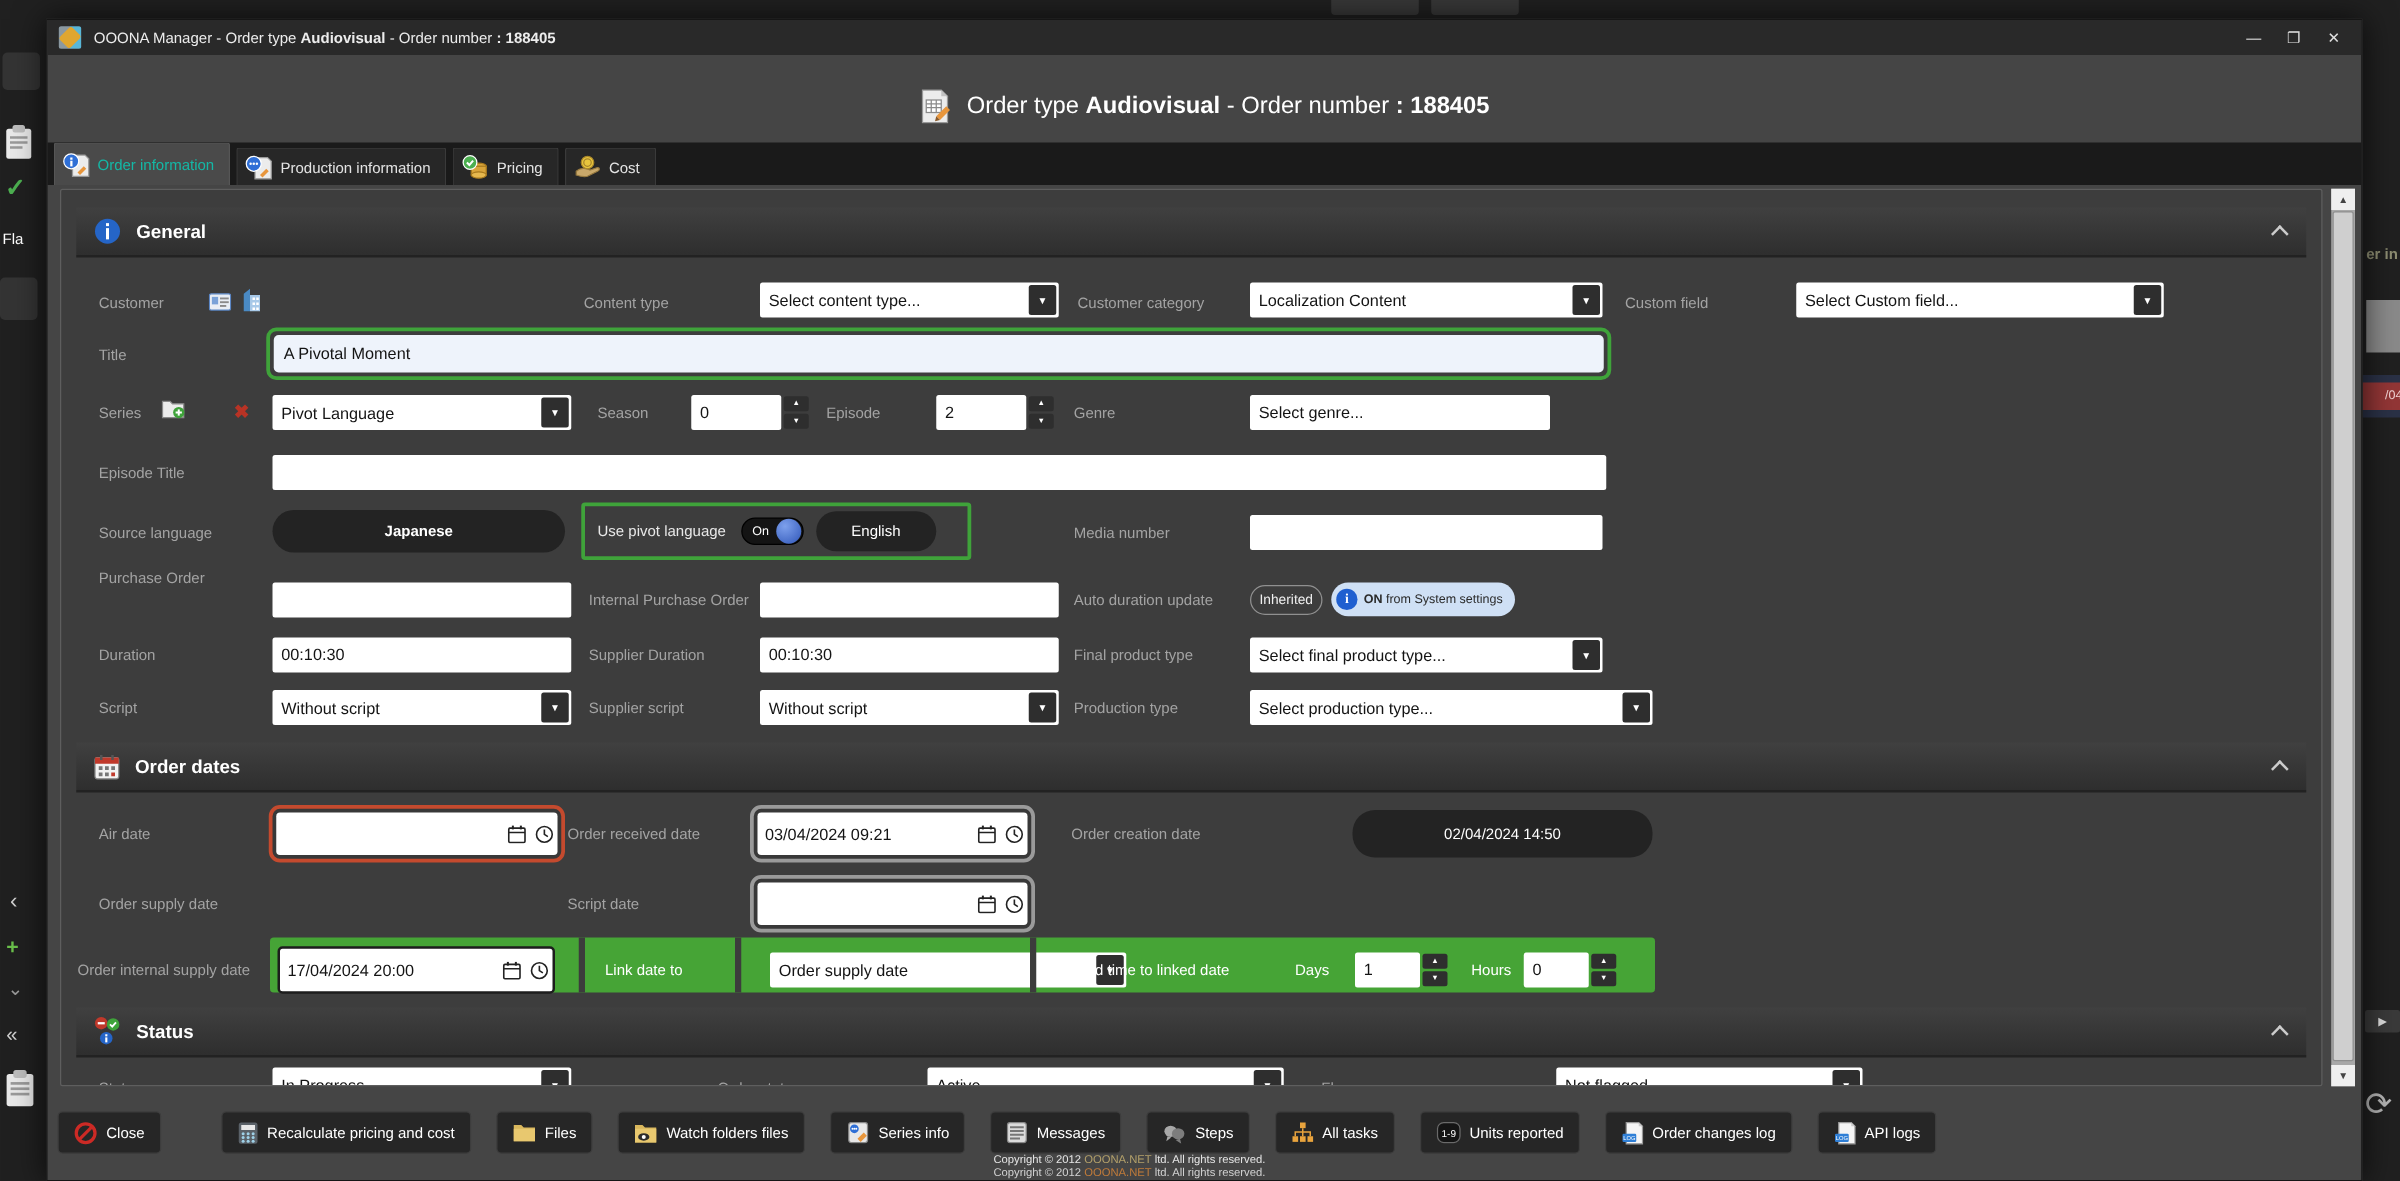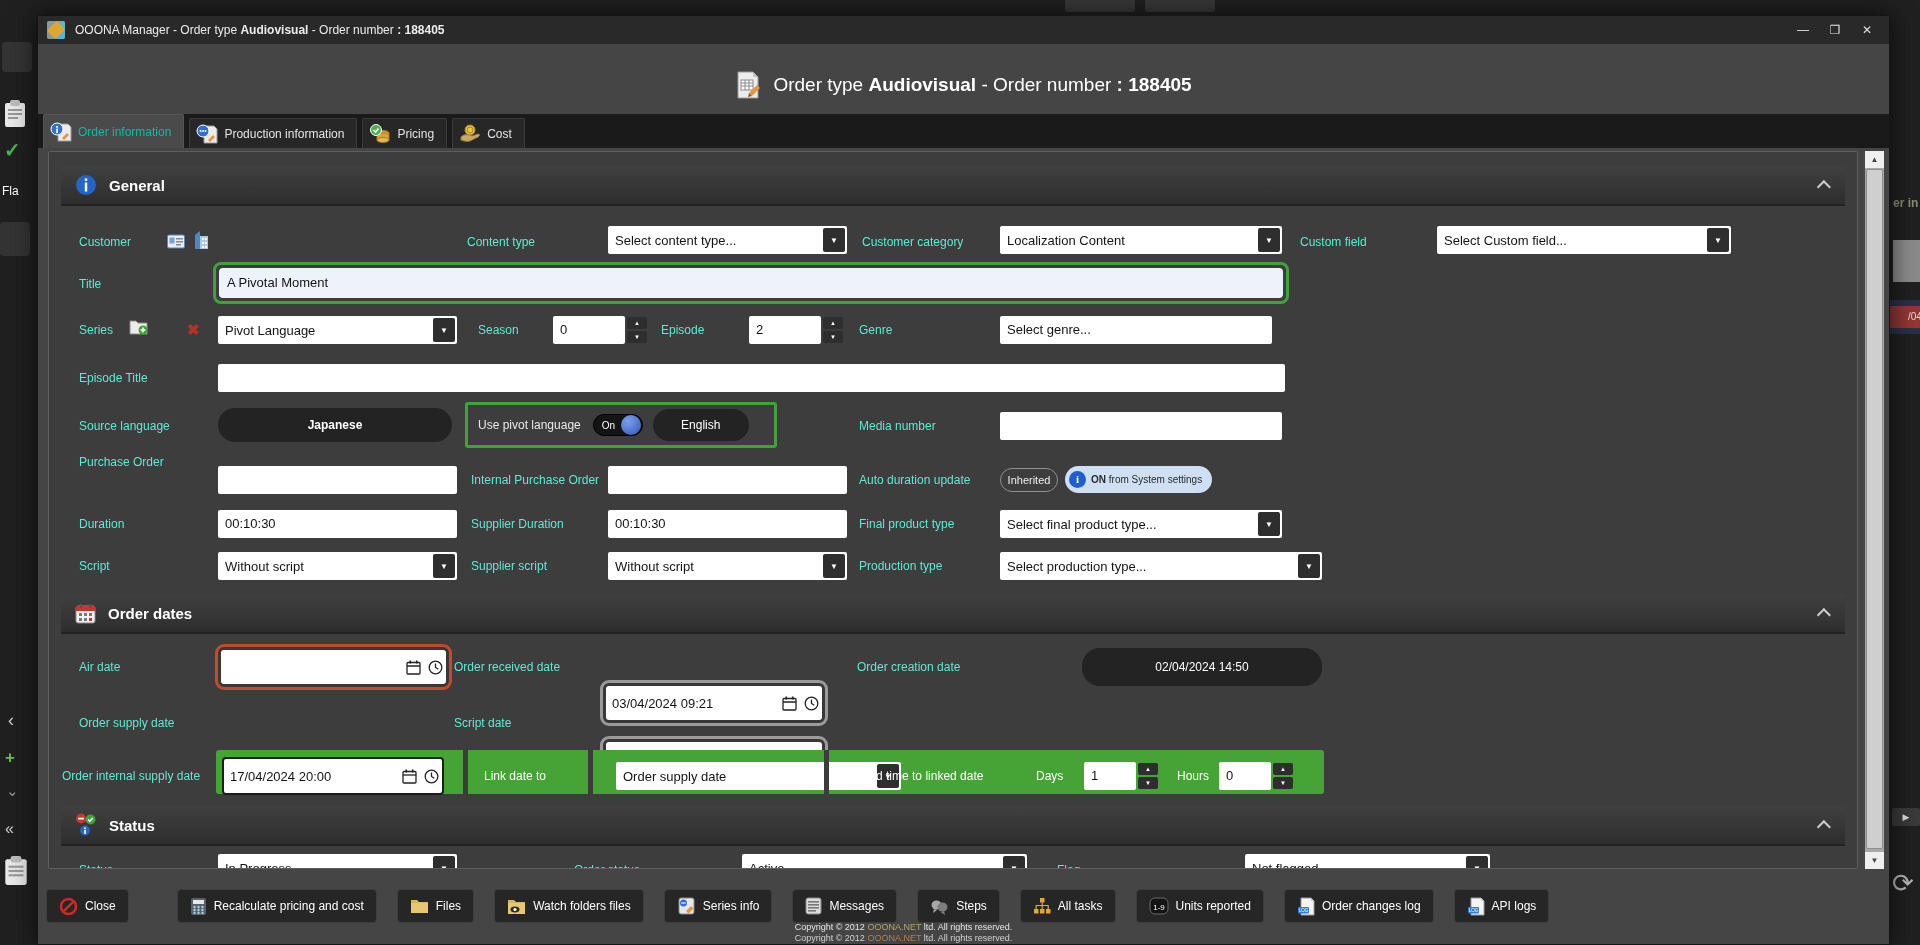--- a/index.html
+++ b/index.html
@@ -38,21 +38,21 @@
        padding:0 12px 0 6px;margin-right:5px;color:#e3e3e3;font-size:12px;white-space:nowrap;border-radius:2px 2px 0 0;}
   .tab.active{height:34px;background:#4a4a4a;color:#14b8a6;border-color:#565656;}
   
   .panel{position:absolute;left:10px;top:135px;width:1810px;height:718px;background:#3d3d3d;
          border:1px solid #5e5e5e;border-radius:2px;overflow:hidden;}
   .sect{position:absolute;left:12px;width:1784px;height:40px;background:linear-gradient(#404040,#2e2e2e);
         border-bottom:2px solid #222;display:flex;align-items:center;gap:12px;padding:0 14px;}
   .sect .shead{font-weight:bold;font-size:15px;color:#fff;}
   .collapse{margin-left:auto;width:10px;height:10px;border-left:2px solid #ccc;border-top:2px solid #ccc;
             transform:rotate(45deg) translateY(3px);}
-  .lbl{position:absolute;font-size:12px;color:#5eead4;line-height:28px;white-space:nowrap;}
+  .lbl{position:absolute;font-size:12px;color:#a3a3a3;line-height:28px;white-space:nowrap;}
   .winput{position:absolute;background:#fff;color:#141414;font-size:13px;height:28px;line-height:28px;
           padding:0 7px;border-radius:2px;white-space:nowrap;overflow:hidden;}
   .wsel{position:absolute;background:#fff;height:28px;border-radius:2px;display:flex;align-items:center;}
   .wsel .txt{flex:1;font-size:13px;color:#141414;padding:0 7px;white-space:nowrap;overflow:hidden;}
   .wsel .arr{width:22px;height:24px;margin:2px;background:#2e2e2e;color:#fff;font-size:8px;
              display:flex;align-items:center;justify-content:center;border-radius:2px;flex:none;}
   .pill{position:absolute;background:#232323;color:#fff;border-radius:18px;display:flex;align-items:center;
         justify-content:center;font-size:12px;white-space:nowrap;}
   .spin{position:absolute;height:28px;display:flex;}
   .spin .val{background:#fff;width:72px;font-size:13px;line-height:28px;padding:0 7px;color:#141414;border-radius:2px;}
@@ -72,21 +72,21 @@
   .bluepill{position:absolute;background:#cfe0f5;border-radius:14px;display:flex;align-items:center;gap:5px;
             padding:0 10px 0 4px;font-size:10px;color:#2a2a2a;white-space:nowrap;}
   .bluepill .bicon{width:17px;height:17px;border-radius:50%;background:#1f5fd0;color:#fff;font-size:11px;
                    font-weight:bold;text-align:center;line-height:17px;font-family:"Liberation Serif",serif;flex:none;}
   .datebox{position:absolute;border-radius:9px;border:3px solid #999;padding:3px;display:flex;background:#383838;}
   .datebox .inner{background:#fff;border-radius:3px;flex:1;display:flex;align-items:center;overflow:hidden;}
   .datebox .dval{flex:1;font-size:13px;color:#141414;padding:0 6px;white-space:nowrap;}
   .dico{width:22px;height:100%;display:flex;align-items:center;justify-content:center;flex:none;}
   .red{border-color:#c44a2e;}
   .yellow{border-color:#e3b33c;}
-  .gray{border-color:#9a9a9a;margin-top:36px;}
+  .gray{border-color:#9a9a9a;}
   .gbar{position:absolute;background:#46a436;border-radius:3px;}
   .gdiv{position:absolute;top:0;bottom:0;width:5px;background:#3c3c3c;}
   .glbl{position:absolute;color:#fff;font-size:12px;line-height:52px;white-space:nowrap;}
   .gdate{position:absolute;border:2px solid #1d1d1d;border-radius:4px;background:#fff;display:flex;align-items:center;height:38px;top:7px;}
   
   .vscroll{position:absolute;left:1827px;top:135px;width:19px;height:718px;background:#a8a8a8;}
   .varrow{position:absolute;left:0;width:19px;height:17px;background:#efefef;color:#444;font-size:8px;
           text-align:center;line-height:17px;}
   .vthumb{position:absolute;left:1px;top:18px;width:17px;height:680px;background:#cfcfcf;
           border:1px solid #8e8e8e;border-radius:2px;}
@@ -313,21 +313,21 @@
       </div>
       <div class="lbl" style="left:612px;top:164px;">Episode</div>
       <div class="spin" style="left:700px;top:164px;">
         <div class="val">2</div>
         <div class="btns">
           <div class="sb">▲</div>
           <div class="sb">▼</div>
         </div>
       </div>
       <div class="lbl" style="left:810px;top:164px;">Genre</div>
-      <div class="winput" style="left:951px;top:164px;width:272px;">Select genre...</div>
+      <div class="winput" style="left:951px;top:164px;width:240px;">Select genre...</div>
 
       <div class="lbl" style="left:30px;top:212px;">Episode Title</div>
       <div class="winput" style="left:169px;top:212px;width:1067px;"></div>
 
       <div class="lbl" style="left:30px;top:260px;">Source language</div>
       <div class="pill" style="left:169px;top:256px;width:234px;height:34px;font-weight:bold;">Japanese</div>
       <div class="gbox" style="left:416px;top:250px;width:312px;height:46px;">
         <span style="color:#e8e8e8;font-size:12px;margin-left:10px;white-space:nowrap;">Use pivot language</span>
         <span class="toggle" style="margin-left:12px;">
           <span class="ontxt">On</span>

